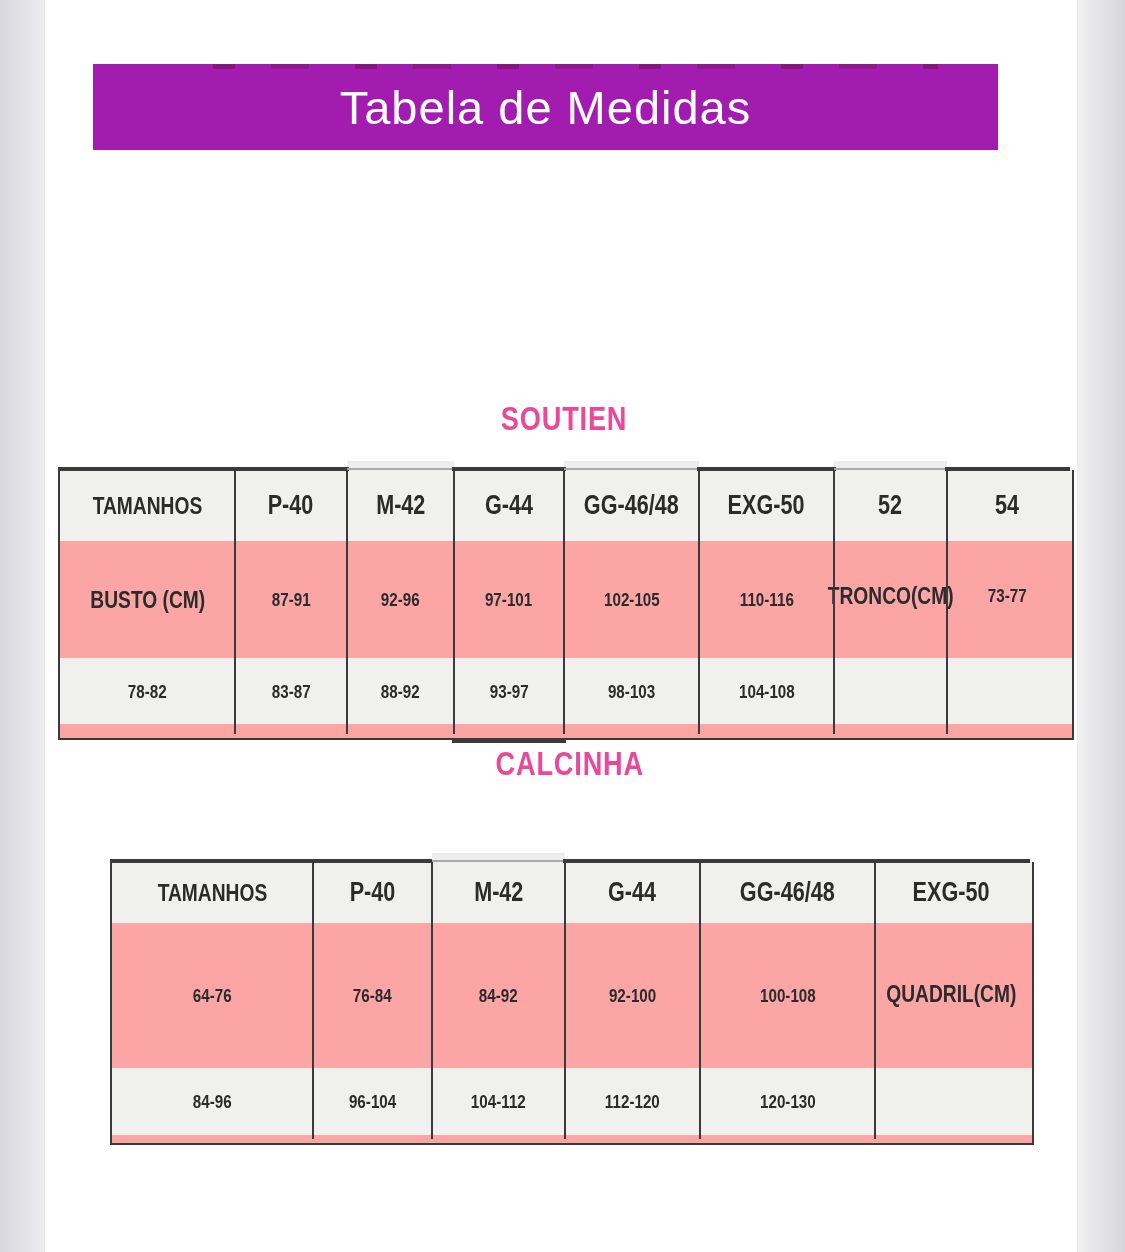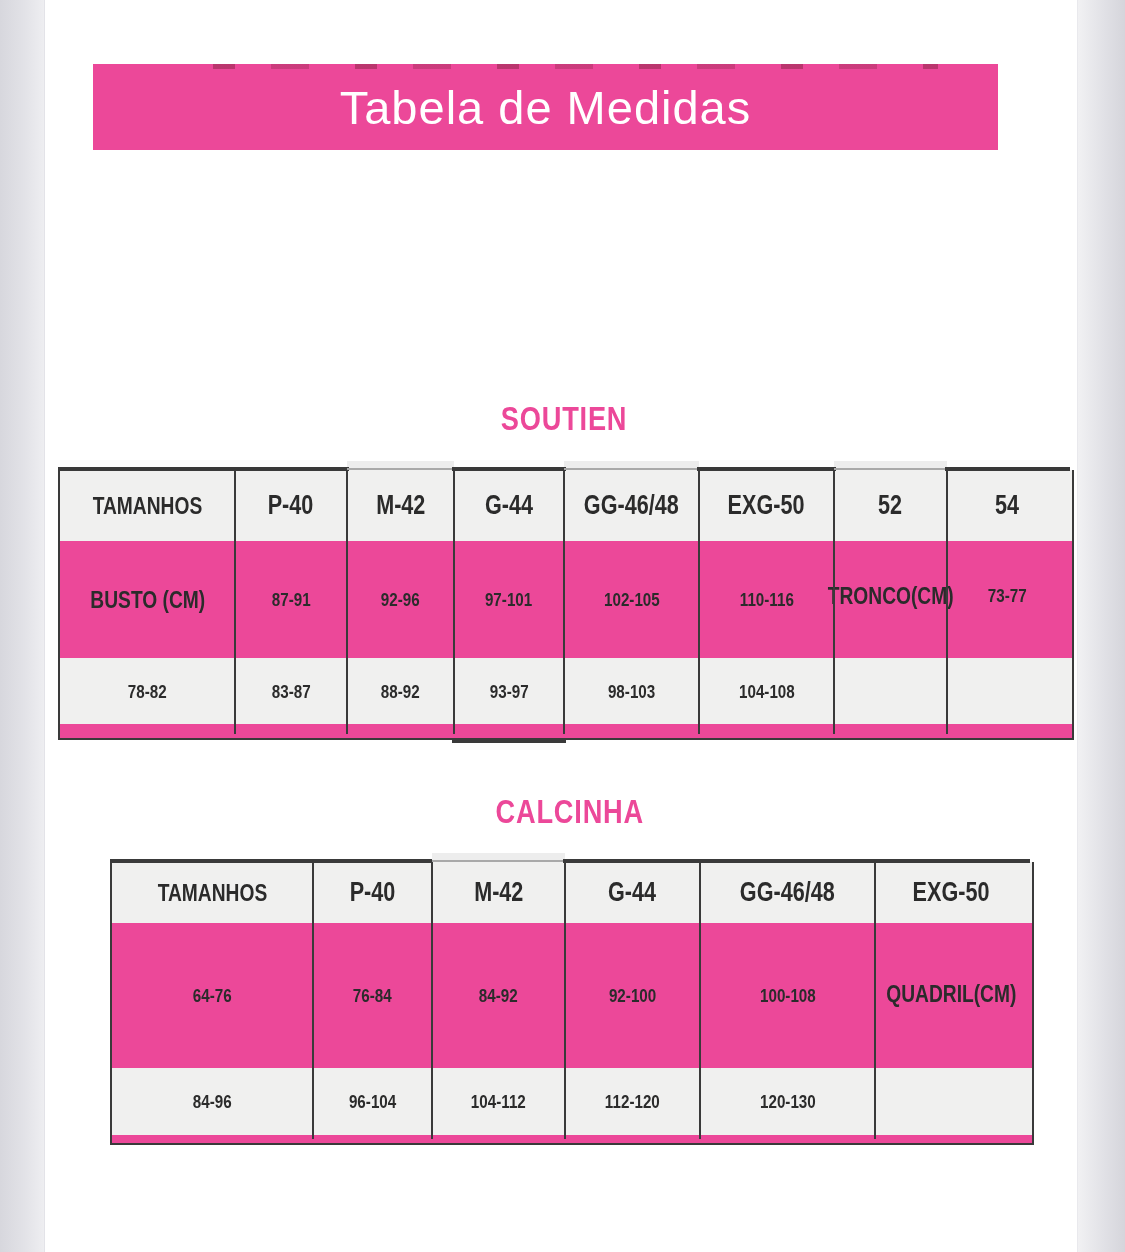--- a/index.html
+++ b/index.html
@@ -18,45 +18,45 @@
   .gutter.right{
     right:0;width:47px;
     background:linear-gradient(90deg,#f1f1f3 0%,#e1e1e6 55%,#d5d5db 100%);
     border-left:1px solid #e9e9ed;
   }
   .sheet{position:absolute;left:45px;right:48px;top:0;bottom:0;background:#ffffff;}
 
   
   .banner{
     position:absolute;left:48px;top:64px;width:905px;height:86px;
-    background:#ec4899;
+    background:#a21caf;
     display:flex;align-items:center;justify-content:center;
   }
   .banner::before{
     content:"";position:absolute;top:0;left:120px;right:60px;height:5px;
     background:repeating-linear-gradient(90deg,
       rgba(70,10,10,.30) 0 22px, rgba(70,10,10,0) 22px 58px,
       rgba(70,10,10,.20) 58px 96px, rgba(70,10,10,0) 96px 142px);
   }
   .banner .title{
     color:#ffffff;font-size:47px;font-weight:400;letter-spacing:1px;
   }
 
   
   .section-title{
     position:absolute;text-align:center;color:#ec4899;
     font-weight:700;font-size:34px;
   }
   .section-title .ct{letter-spacing:1px;}
   .st-soutien{left:13px;width:1012px;top:399px;}
-  .st-calcinha{left:65px;width:920px;top:792px;text-align:center;}
+  .st-calcinha{left:65px;width:920px;top:744px;text-align:center;}
 
   
   .size-table{
-    position:absolute;background:#ec4899;
+    position:absolute;background:#fca5a5;
     border:2px solid #3a3a3a;border-top:none;
   }
   .tbl-soutien{left:13px;top:470px;width:1012px;height:268px;}
   .tbl-calcinha{left:65px;top:862px;width:920px;height:281px;}
 
   .stripe{position:absolute;left:0;right:0;background:#f0f0ef;z-index:0;}
   .vline{position:absolute;top:0;width:2px;background:#3a3a3a;z-index:2;}
   .tbl-soutien .vline{height:264px;}
   .tbl-calcinha .vline{height:277px;}
 

